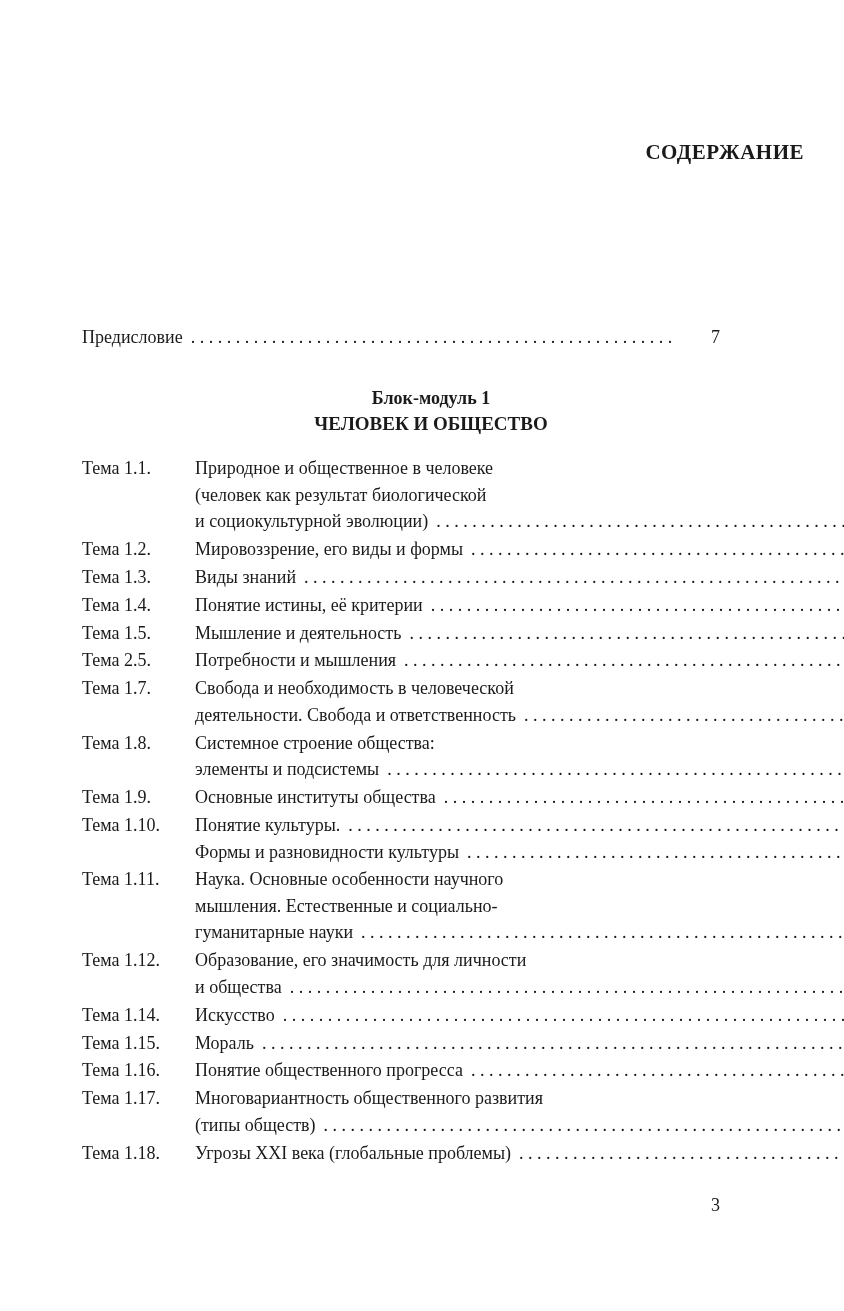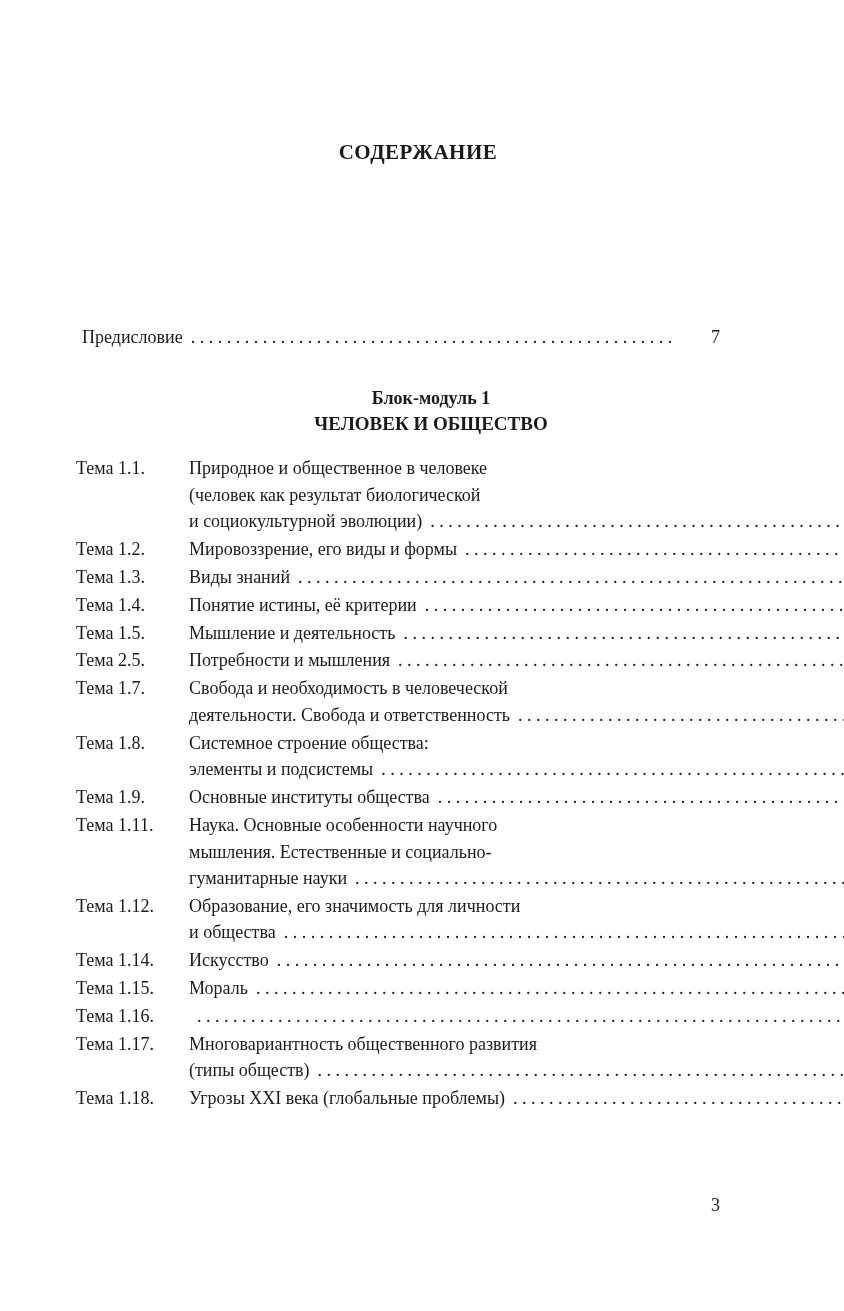--- a/index.html
+++ b/index.html
@@ -1,31 +1,31 @@
 <!DOCTYPE html>
 <html><head>
 <meta charset="utf-8">
 <style>
   html, body { margin: 0; padding: 0; background: #ffffff; }
   body { width: 844px; height: 1311px; position: relative; overflow: hidden;
          font-family: "Liberation Serif", "DejaVu Serif", serif; color: #1a1a1a; }
-  .title { position: absolute; top: 140px; left: 16px; width: 804px; text-align: center;
+  .title { position: absolute; top: 140px; left: 0; width: 804px; text-align: right;
            font-weight: bold; font-size: 21px; letter-spacing: 0.5px; }
   .row { position: absolute; left: 82px; width: 638px; font-size: 18px; line-height: 26px; }
   .pref { top: 324px; }
   .entry-line { display: flex; align-items: baseline; white-space: nowrap; }
   .entry-line .txt { flex: 0 0 auto; }
   .entry-line .dots { flex: 1 1 auto; overflow: hidden; margin: 0 6px 0 8px; letter-spacing: 4.5px; color: #1a1a1a; }
   .entry-line .dots::before { content: ". . . . . . . . . . . . . . . . . . . . . . . . . . . . . . . . . . . . . . . . . . . . . . . . . . . . . . . . . . . . . . . . . . . . . . . . . . . . . . . . . . . ."; letter-spacing: 0; word-spacing: 0; }
   .entry-line .pg { flex: 0 0 48px; text-align: right; }
   .pref .entry-line .dots { margin-right: 28px; }
   .pref .entry-line .pg { flex: 0 0 20px; }
   .block-head { position: absolute; top: 385px; left: 0; width: 804px; text-align: center; font-weight: bold; font-size: 18px; line-height: 26px; margin-left: 29px; }
   .block-head .l2 { font-size: 19px; }
-  .toc { position: absolute; top: 455px; left: 76px; width: 638px; }
+  .toc { position: absolute; top: 455px; left: 82px; width: 638px; }
   .topic { display: flex; font-size: 18px; line-height: 26.5px; margin-bottom: 1.4px; }
   .topic .num { flex: 0 0 113px; white-space: nowrap; }
   .topic .body { flex: 1 1 auto; }
   .topic .line { white-space: nowrap; }
   .topic .entry-line .dots { margin-right: 26px; }
   .topic .entry-line .pg { flex: 0 0 24px; }
   .folio { position: absolute; top: 1195px; left: 690px; width: 30px; text-align: right; font-size: 18px; }
 </style>
 </head>
 <body>
@@ -125,20 +125,34 @@
     <div class="topic">
       <div class="num">Тема 1.9.</div>
       <div class="body">
         <div class="entry-line">
           <span class="txt">Основные институты общества</span>
           <span class="dots"></span>
         </div>
       </div>
     </div>
     <div class="topic">
+      <div class="num">Тема 1.10.</div>
+      <div class="body">
+        <div class="entry-line">
+          <span class="txt">Понятие культуры.</span>
+          <span class="dots"></span>
+          <span class="pg"></span>
+        </div>
+        <div class="entry-line">
+          <span class="txt">Формы и разновидности культуры</span>
+          <span class="dots"></span>
+        </div>
+      </div>
+    </div>
+    <div class="topic">
       <div class="num">Тема 1.11.</div>
       <div class="body">
         <div class="line">Наука. Основные особенности научного</div>
         <div class="line">мышления. Естественные  и социально-</div>
         <div class="entry-line">
           <span class="txt">гуманитарные науки</span>
           <span class="dots"></span>
         </div>
       </div>
     </div>
@@ -167,20 +181,21 @@
         <div class="entry-line">
           <span class="txt">Мораль</span>
           <span class="dots"></span>
         </div>
       </div>
     </div>
     <div class="topic">
       <div class="num">Тема 1.16.</div>
       <div class="body">
         <div class="entry-line">
+          <span class="txt">Понятие общественного прогресса</span>
           <span class="dots"></span>
         </div>
       </div>
     </div>
     <div class="topic">
       <div class="num">Тема 1.17.</div>
       <div class="body">
         <div class="line">Многовариантность общественного развития</div>
         <div class="entry-line">
           <span class="txt">(типы обществ)</span>

